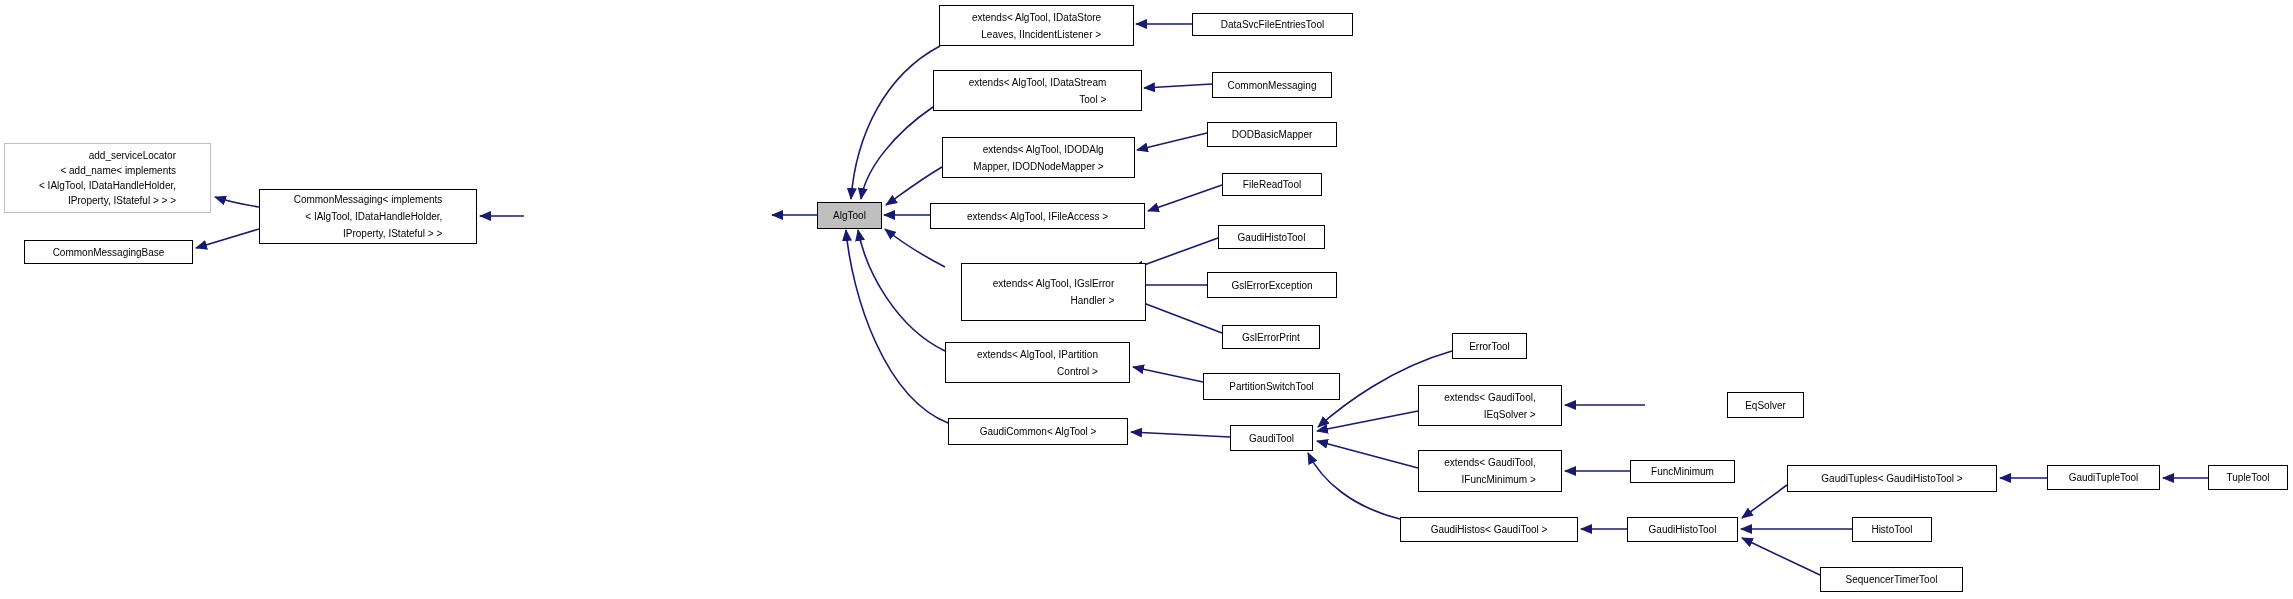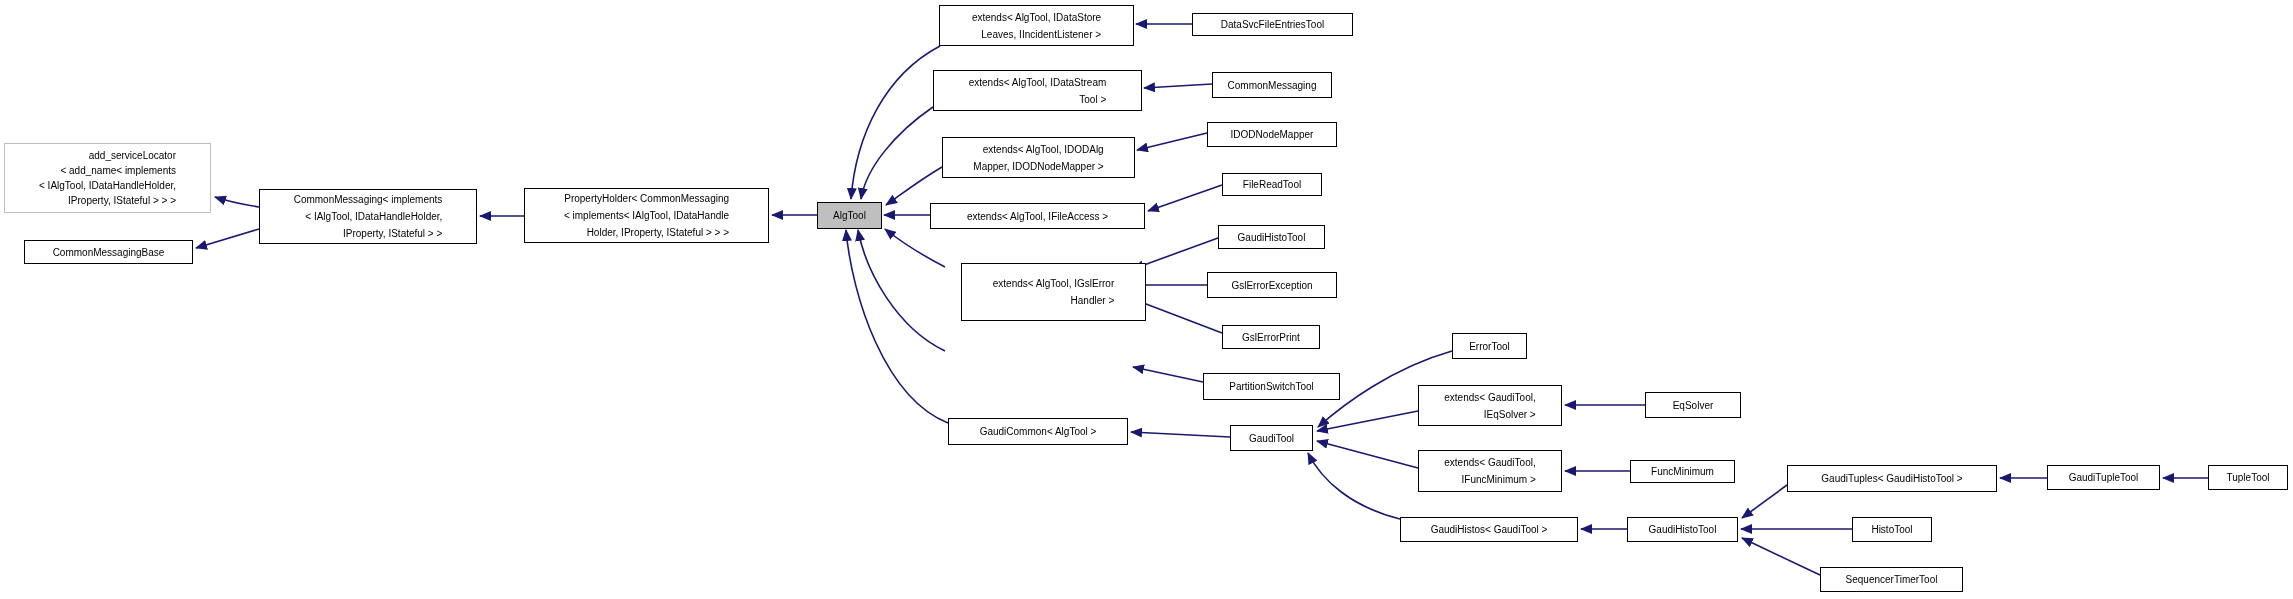--- a/index.html
+++ b/index.html
@@ -98,48 +98,47 @@
 &lt; add_name&lt; implements
 &lt; IAlgTool, IDataHandleHolder,
 IProperty, IStateful &gt; &gt; &gt;</div>
 
   <div class="node" style="left:24px;top:240px;width:169px;height:24px">CommonMessagingBase</div>
 
   <div class="node" style="left:259px;top:189px;width:218px;height:55px">CommonMessaging&lt; implements
 &lt; IAlgTool, IDataHandleHolder,
 IProperty, IStateful &gt; &gt;</div>
 
-  <div class="node" style="left:524px;top:188px;width:245px;height:55px">PropertyHolder&lt; CommonMessaging
-&lt; implements&lt; IAlgTool, IDataHandle
-Holder, IProperty, IStateful &gt; &gt; &gt;</div>
 
   <div class="node highlight" style="left:817px;top:202px;width:65px;height:27px">AlgTool</div>
 
   <div class="node" style="left:939px;top:5px;width:195px;height:41px">extends&lt; AlgTool, IDataStore
 Leaves, IIncidentListener &gt;</div>
 
   <div class="node" style="left:933px;top:70px;width:209px;height:41px">extends&lt; AlgTool, IDataStream
 Tool &gt;</div>
 
   <div class="node" style="left:930px;top:203px;width:215px;height:26px">extends&lt; AlgTool, IFileAccess &gt;</div>
 
   <div class="node" style="left:942px;top:137px;width:193px;height:41px">extends&lt; AlgTool, IDODAlg
 Mapper, IDODNodeMapper &gt;</div>
 
   <div class="node" style="left:961px;top:263px;width:185px;height:58px">extends&lt; AlgTool, IGslError
 Handler &gt;</div>
 
+  <div class="node" style="left:945px;top:342px;width:185px;height:41px">extends&lt; AlgTool, IPartition
+Control &gt;</div>
 
   <div class="node" style="left:948px;top:418px;width:180px;height:27px">GaudiCommon&lt; AlgTool &gt;</div>
 
   <div class="node" style="left:1192px;top:13px;width:161px;height:23px">DataSvcFileEntriesTool</div>
 
   <div class="node" style="left:1212px;top:72px;width:120px;height:26px">CommonMessaging</div>
 
-  <div class="node" style="left:1207px;top:122px;width:130px;height:25px">IDODNodeMapper</div>
+  <div class="node" style="left:1207px;top:122px;width:130px;height:25px">DODBasicMapper</div>
 
   <div class="node" style="left:1222px;top:173px;width:100px;height:23px">FileReadTool</div>
 
   <div class="node" style="left:1218px;top:225px;width:107px;height:24px">GaudiHistoTool</div>
 
   <div class="node" style="left:1207px;top:272px;width:130px;height:26px">GslErrorException</div>
 
   <div class="node" style="left:1222px;top:325px;width:98px;height:24px">GslErrorPrint</div>
 
   <div class="node" style="left:1203px;top:373px;width:137px;height:27px">PartitionSwitchTool</div>
@@ -149,21 +148,21 @@
   <div class="node" style="left:1452px;top:333px;width:75px;height:26px">ErrorTool</div>
 
   <div class="node" style="left:1418px;top:385px;width:144px;height:41px">extends&lt; GaudiTool,
 IEqSolver &gt;</div>
 
   <div class="node" style="left:1418px;top:450px;width:144px;height:42px">extends&lt; GaudiTool,
 IFuncMinimum &gt;</div>
 
   <div class="node" style="left:1400px;top:517px;width:178px;height:25px">GaudiHistos&lt; GaudiTool &gt;</div>
 
-  <div class="node" style="left:1645px;top:392px;width:96px;height:26px">EqSolver</div>
+  <div class="node" style="left:1727px;top:392px;width:77px;height:26px">EqSolver</div>
 
   <div class="node" style="left:1630px;top:460px;width:105px;height:23px">FuncMinimum</div>
 
   <div class="node" style="left:1627px;top:517px;width:111px;height:25px">GaudiHistoTool</div>
 
   <div class="node" style="left:1787px;top:465px;width:210px;height:27px">GaudiTuples&lt; GaudiHistoTool &gt;</div>
 
   <div class="node" style="left:1852px;top:517px;width:80px;height:25px">HistoTool</div>
 
   <div class="node" style="left:1820px;top:567px;width:143px;height:25px">SequencerTimerTool</div>

